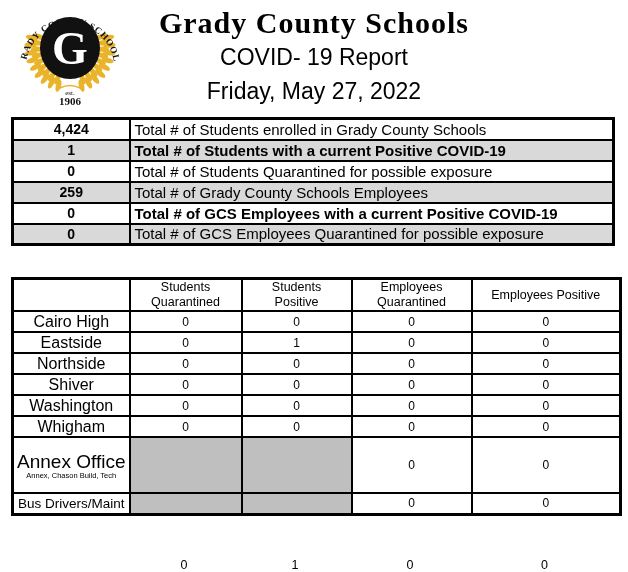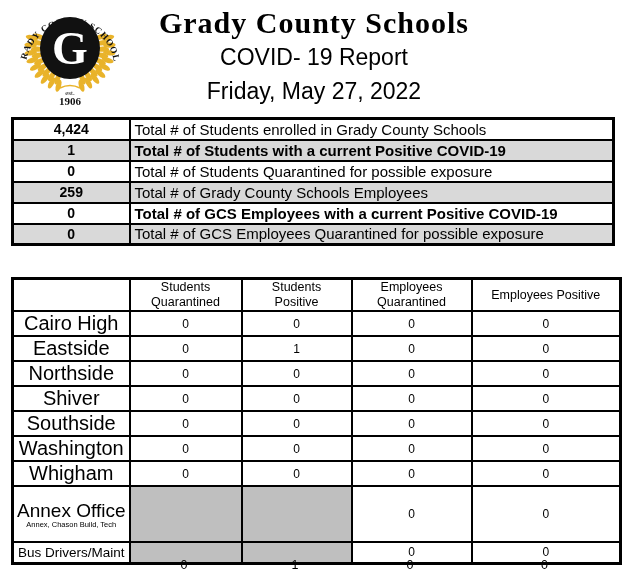--- a/index.html
+++ b/index.html
@@ -32,21 +32,21 @@
   .summary .num{width:117px;text-align:center;font-weight:bold;font-size:14px;}
   .summary .lbl{font-size:15px;padding-left:4px;white-space:nowrap;}
   .summary tr.g td{background:var(--shade);}
   .summary tr.b .lbl{font-weight:bold;}
 
   
   .detail{position:absolute;left:11px;top:277px;width:608px;border:3px solid #000;}
   .detail th{height:32px;font-size:12.5px;font-weight:normal;text-align:center;
              vertical-align:middle;white-space:pre-line;line-height:15px;}
   .detail td{height:21px;text-align:center;vertical-align:middle;overflow:hidden;}
-  .detail td.name{font-size:20px;}
+  .detail td.name{font-size:16px;}
   .detail td.val{font-size:12px;}
   .detail tr.board td{height:56px;}
   .detail tr.board td.name{font-size:19px;}
   .detail .subname{font-size:7.5px;margin-top:-2px;}
   .detail tr.bus td.name{font-size:13.5px;white-space:nowrap;}
   .detail td.blocked{background:var(--blocked);}
 
   
   .totals{position:absolute;left:11px;top:558px;width:608px;height:14px;font-size:12.5px;}
   .totals span{display:inline-block;text-align:center;vertical-align:top;}
@@ -193,27 +193,20 @@
       <td class="val">0</td>
     </tr>
     <tr>
       <td class="name">Shiver</td>
       <td class="val">0</td>
       <td class="val">0</td>
       <td class="val">0</td>
       <td class="val">0</td>
     </tr>
     <tr>
-      <td class="name">Southside</td>
-      <td class="val">0</td>
-      <td class="val">0</td>
-      <td class="val">0</td>
-      <td class="val">0</td>
-    </tr>
-    <tr>
       <td class="name">Washington</td>
       <td class="val">0</td>
       <td class="val">0</td>
       <td class="val">0</td>
       <td class="val">0</td>
     </tr>
     <tr>
       <td class="name">Whigham</td>
       <td class="val">0</td>
       <td class="val">0</td>

